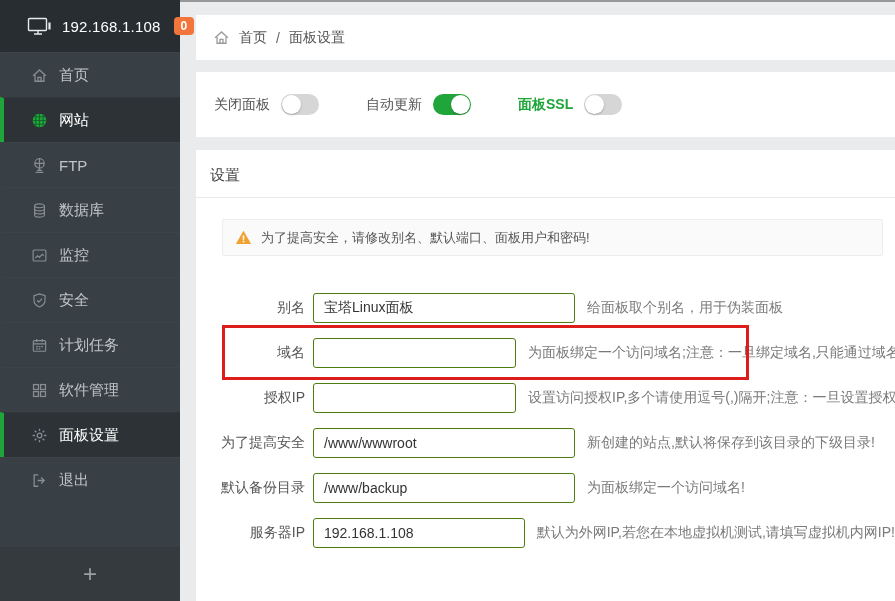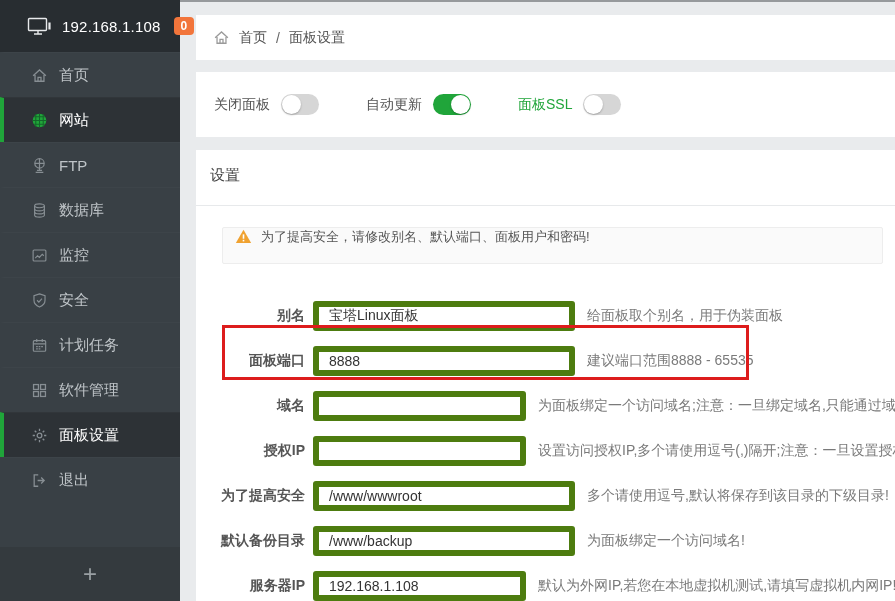--- a/index.html
+++ b/index.html
@@ -29,37 +29,37 @@
           border-top:2px solid #96999c; padding:13px 0 0 16px; }
   .card { background:#fff; }
   .bc-card { height:45px; display:flex; align-items:center; padding-left:17px; }
   .bc-home-icon { color:#9a9a9a; display:flex; margin-right:9px; cursor:pointer; }
   .bc-link { font-size:14px; color:#555; cursor:pointer; }
   .bc-sep { margin:0 9px; color:#666; font-size:14px; }
   .bc-current { font-size:14px; color:#555; }
   .tg-card { height:65px; margin-top:12px; display:flex; align-items:center; padding-left:18px; }
   .tg-group { display:flex; align-items:center; margin-right:47px; }
   .tg-label { font-size:14px; color:#555; margin-right:11px; }
-  .tg-label.green { color:#20a53a; }
+  .tg-label.green { color:#20a53a;font-weight:bold; }
   .switch { width:38px; height:21px; border-radius:11px; background:#d6d6d6; position:relative; cursor:pointer; }
   .switch.on { background:#20a53a; }
   .knob { position:absolute; top:1px; left:1px; width:19px; height:19px; border-radius:50%;
           background:#fff; box-shadow:0 1px 2px rgba(0,0,0,.25); }
   .switch.on .knob { left:auto; right:1px; }
   .set-card { margin-top:13px; height:470px; }
-  .set-header { height:56px; line-height:49px; padding-left:14px; font-size:15px; color:#444;
+  .set-header { height:48px; line-height:49px; padding-left:14px; font-size:15px; color:#444;
                 border-bottom:1px solid #e7e9eb; }
   .warning { margin:21px 12px 0 26px; background:#fafafa; border:1px solid #ededed; border-radius:2px;
-             height:37px; display:flex; padding-left:12px; }
+             height:37px; display:flex; align-items:center; padding-left:12px; }
   .warn-icon { display:flex; }
   .warn-text { font-size:13px; color:#555; margin-left:9px; }
   .bt-form { margin-top:29px; }
   .form-row { height:45px; display:flex; align-items:center; }
-  .f-label { flex:0 0 109px; text-align:right; font-size:14px; color:#555; margin-right:8px; white-space:nowrap;font-weight:bold; }
-  .f-input { width:262px; height:30px; border:6px solid #4d7c0f; border-radius:3px; padding:0 10px;
+  .f-label { flex:0 0 109px; text-align:right; font-size:14px; color:#555; margin-right:8px; white-space:nowrap; }
+  .f-input { width:262px; height:30px; border:1px solid #4d7c0f; border-radius:3px; padding:0 10px;
              font-size:14px; color:#333; outline:none; background:#fff; font-family:inherit; }
   .f-hint { margin-left:12px; font-size:14px; color:#7a7a7a; white-space:nowrap; }
   
   .red-box { position:absolute; left:222px; top:325px; width:527px; height:55px;
              border:3px solid #dd1c1c; z-index:5; pointer-events:none; }
   svg { display:block; }
 </style>
 </head>
 <body>
 
@@ -233,42 +233,37 @@
         </span>
       <span class="warn-text">为了提高安全，请修改别名、默认端口、面板用户和密码!</span>
     </div>
     <div class="bt-form" id="form">
   <div class="form-row">
     <span class="f-label">别名</span>
     <input class="f-input" type="text" value="宝塔Linux面板" style="">
     <span class="f-hint">给面板取个别名，用于伪装面板</span>
   </div>
 
-  <div class="form-row">
-    <span class="f-label">面板端口</span>
-    <input class="f-input" type="text" value="8888" style="">
-    <span class="f-hint">建议端口范围8888 - 65535</span>
-  </div>
 
   <div class="form-row">
     <span class="f-label">域名</span>
     <input class="f-input" type="text" value="" style="">
     <span class="f-hint">为面板绑定一个访问域名;注意：一旦绑定域名,只能通过域名访问面板!</span>
   </div>
 
   <div class="form-row">
     <span class="f-label">授权IP</span>
     <input class="f-input" type="text" value="" style="">
     <span class="f-hint">设置访问授权IP,多个请使用逗号(,)隔开;注意：一旦设置授权IP,只能通过指定IP访问面板!</span>
   </div>
 
   <div class="form-row">
     <span class="f-label">为了提高安全</span>
     <input class="f-input" type="text" value="/www/wwwroot" style="">
-    <span class="f-hint">多个请使用逗号,默认将保存到该目录的下级目录!</span>
+    <span class="f-hint">新创建的站点,默认将保存到该目录的下级目录!</span>
   </div>
 
   <div class="form-row">
     <span class="f-label">默认备份目录</span>
     <input class="f-input" type="text" value="/www/backup" style="">
     <span class="f-hint">为面板绑定一个访问域名!</span>
   </div>
 
   <div class="form-row">
     <span class="f-label">服务器IP</span>

